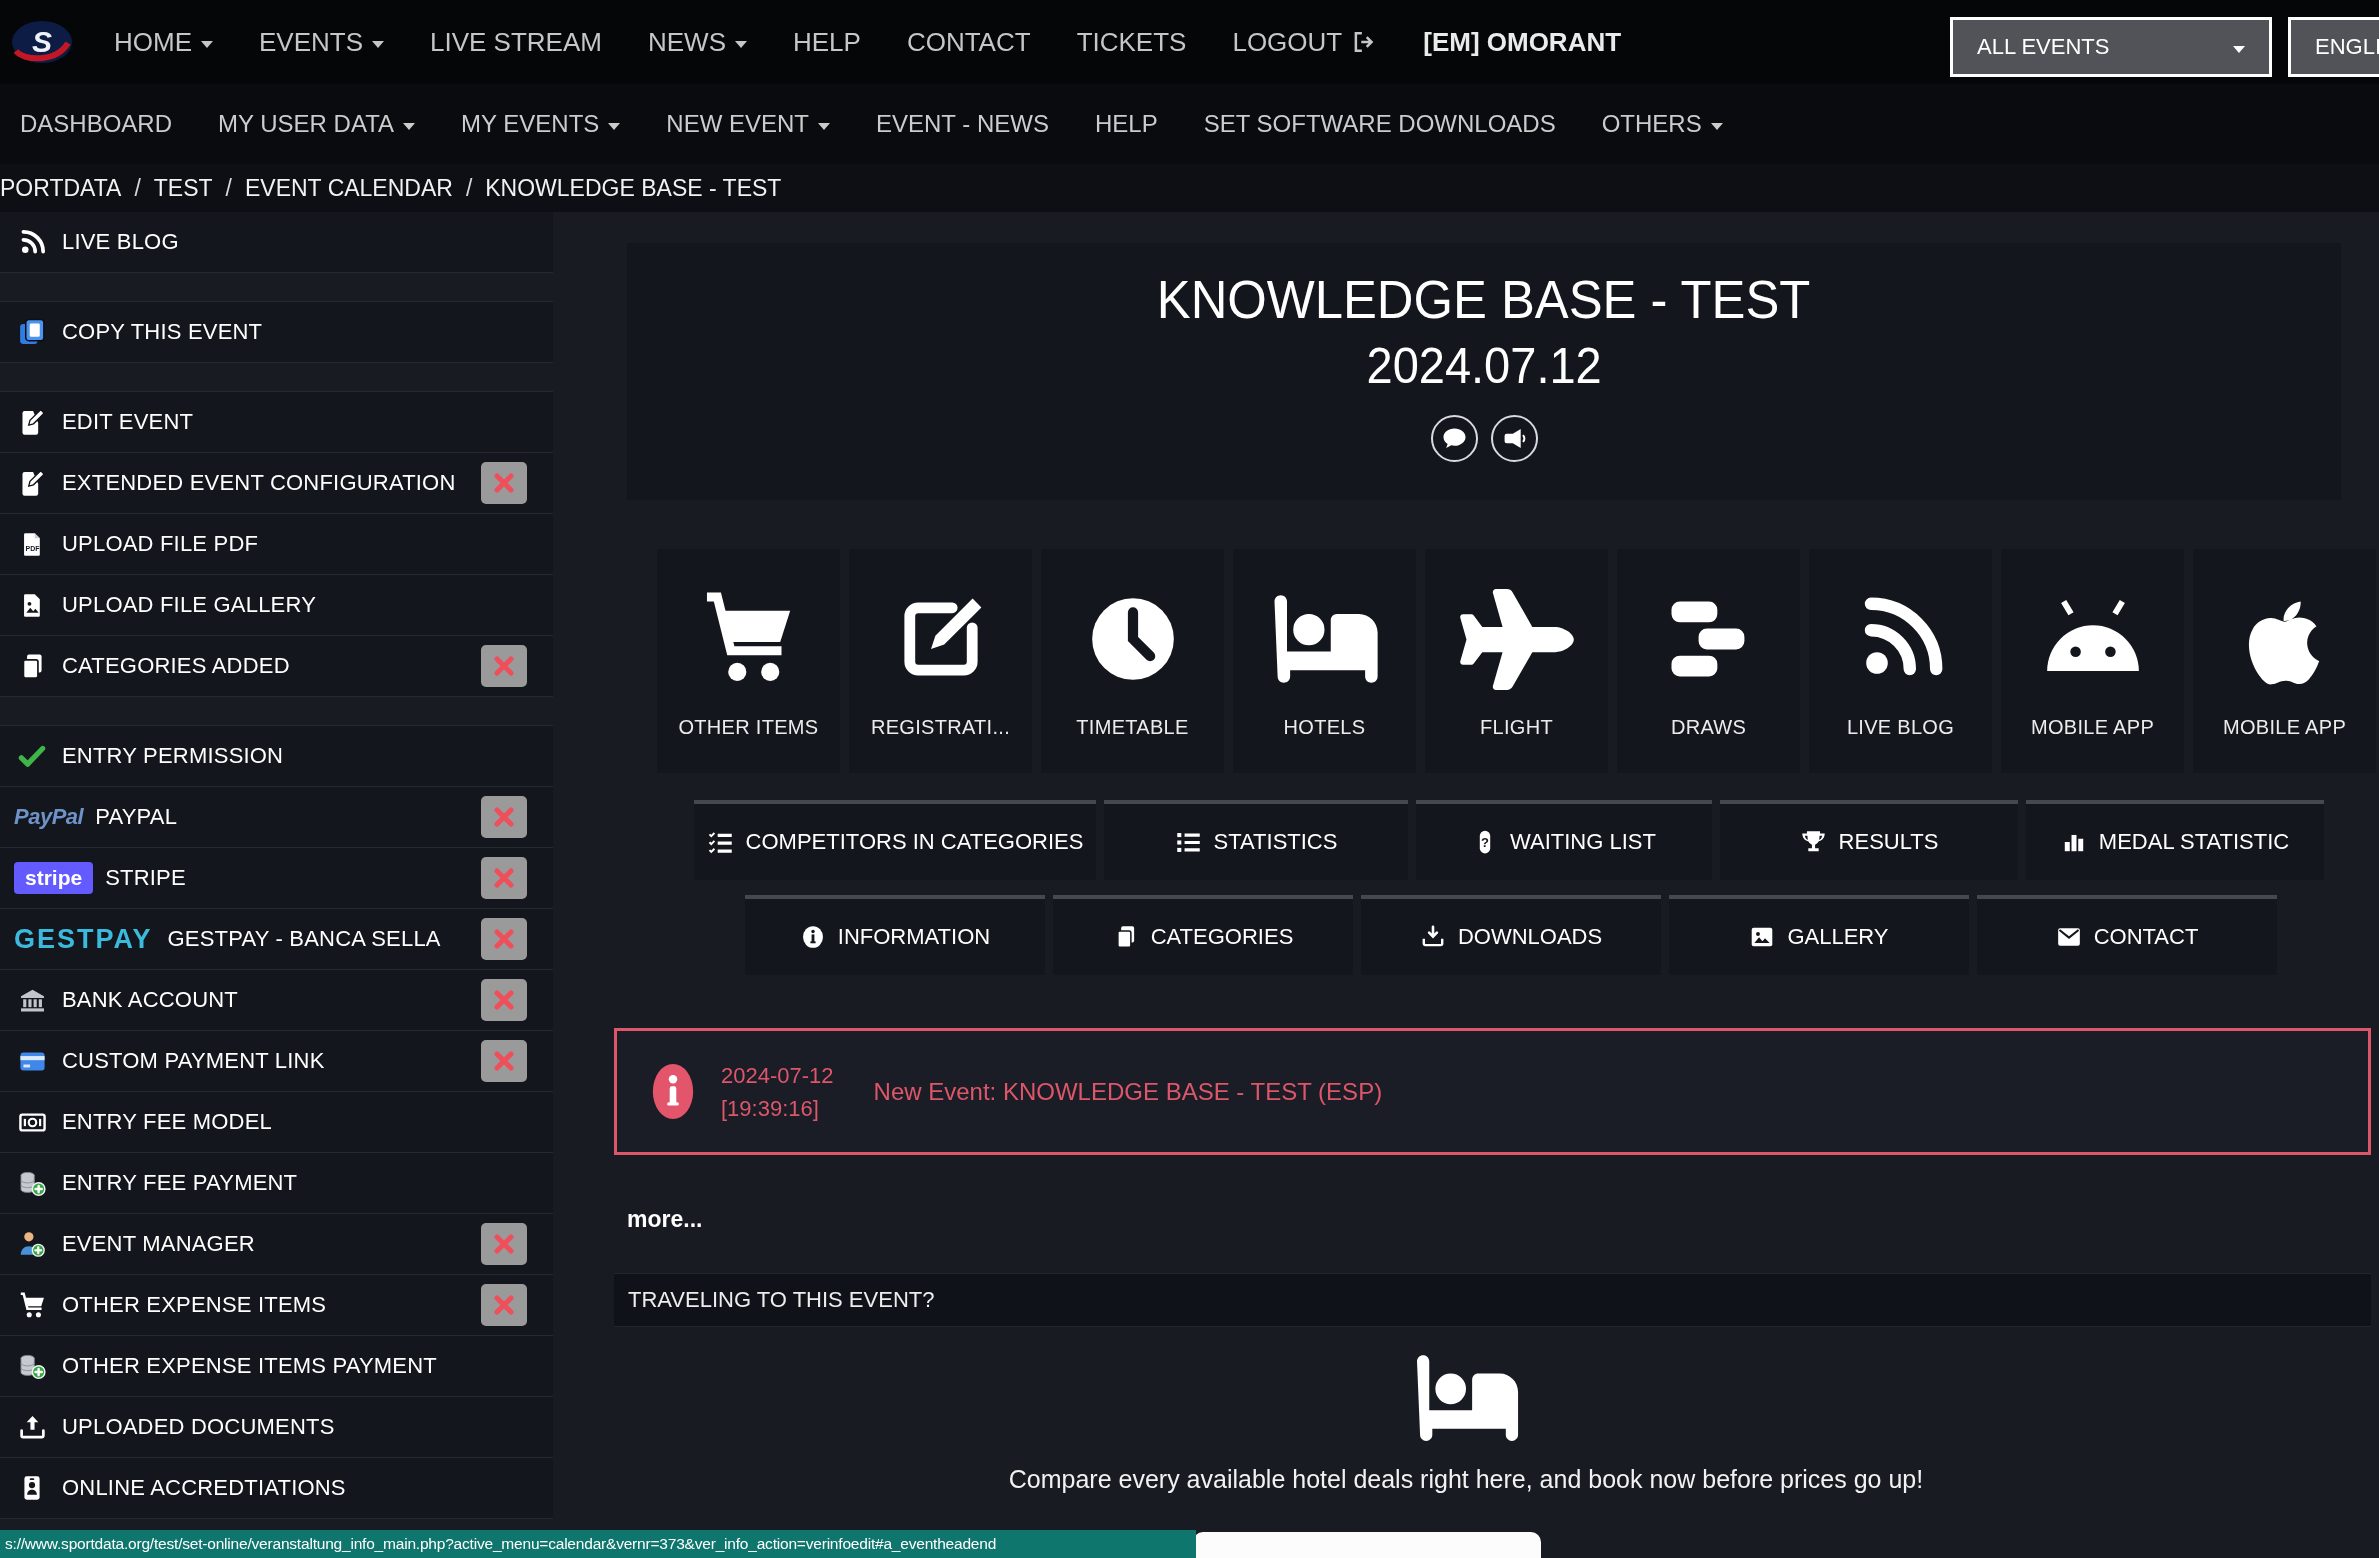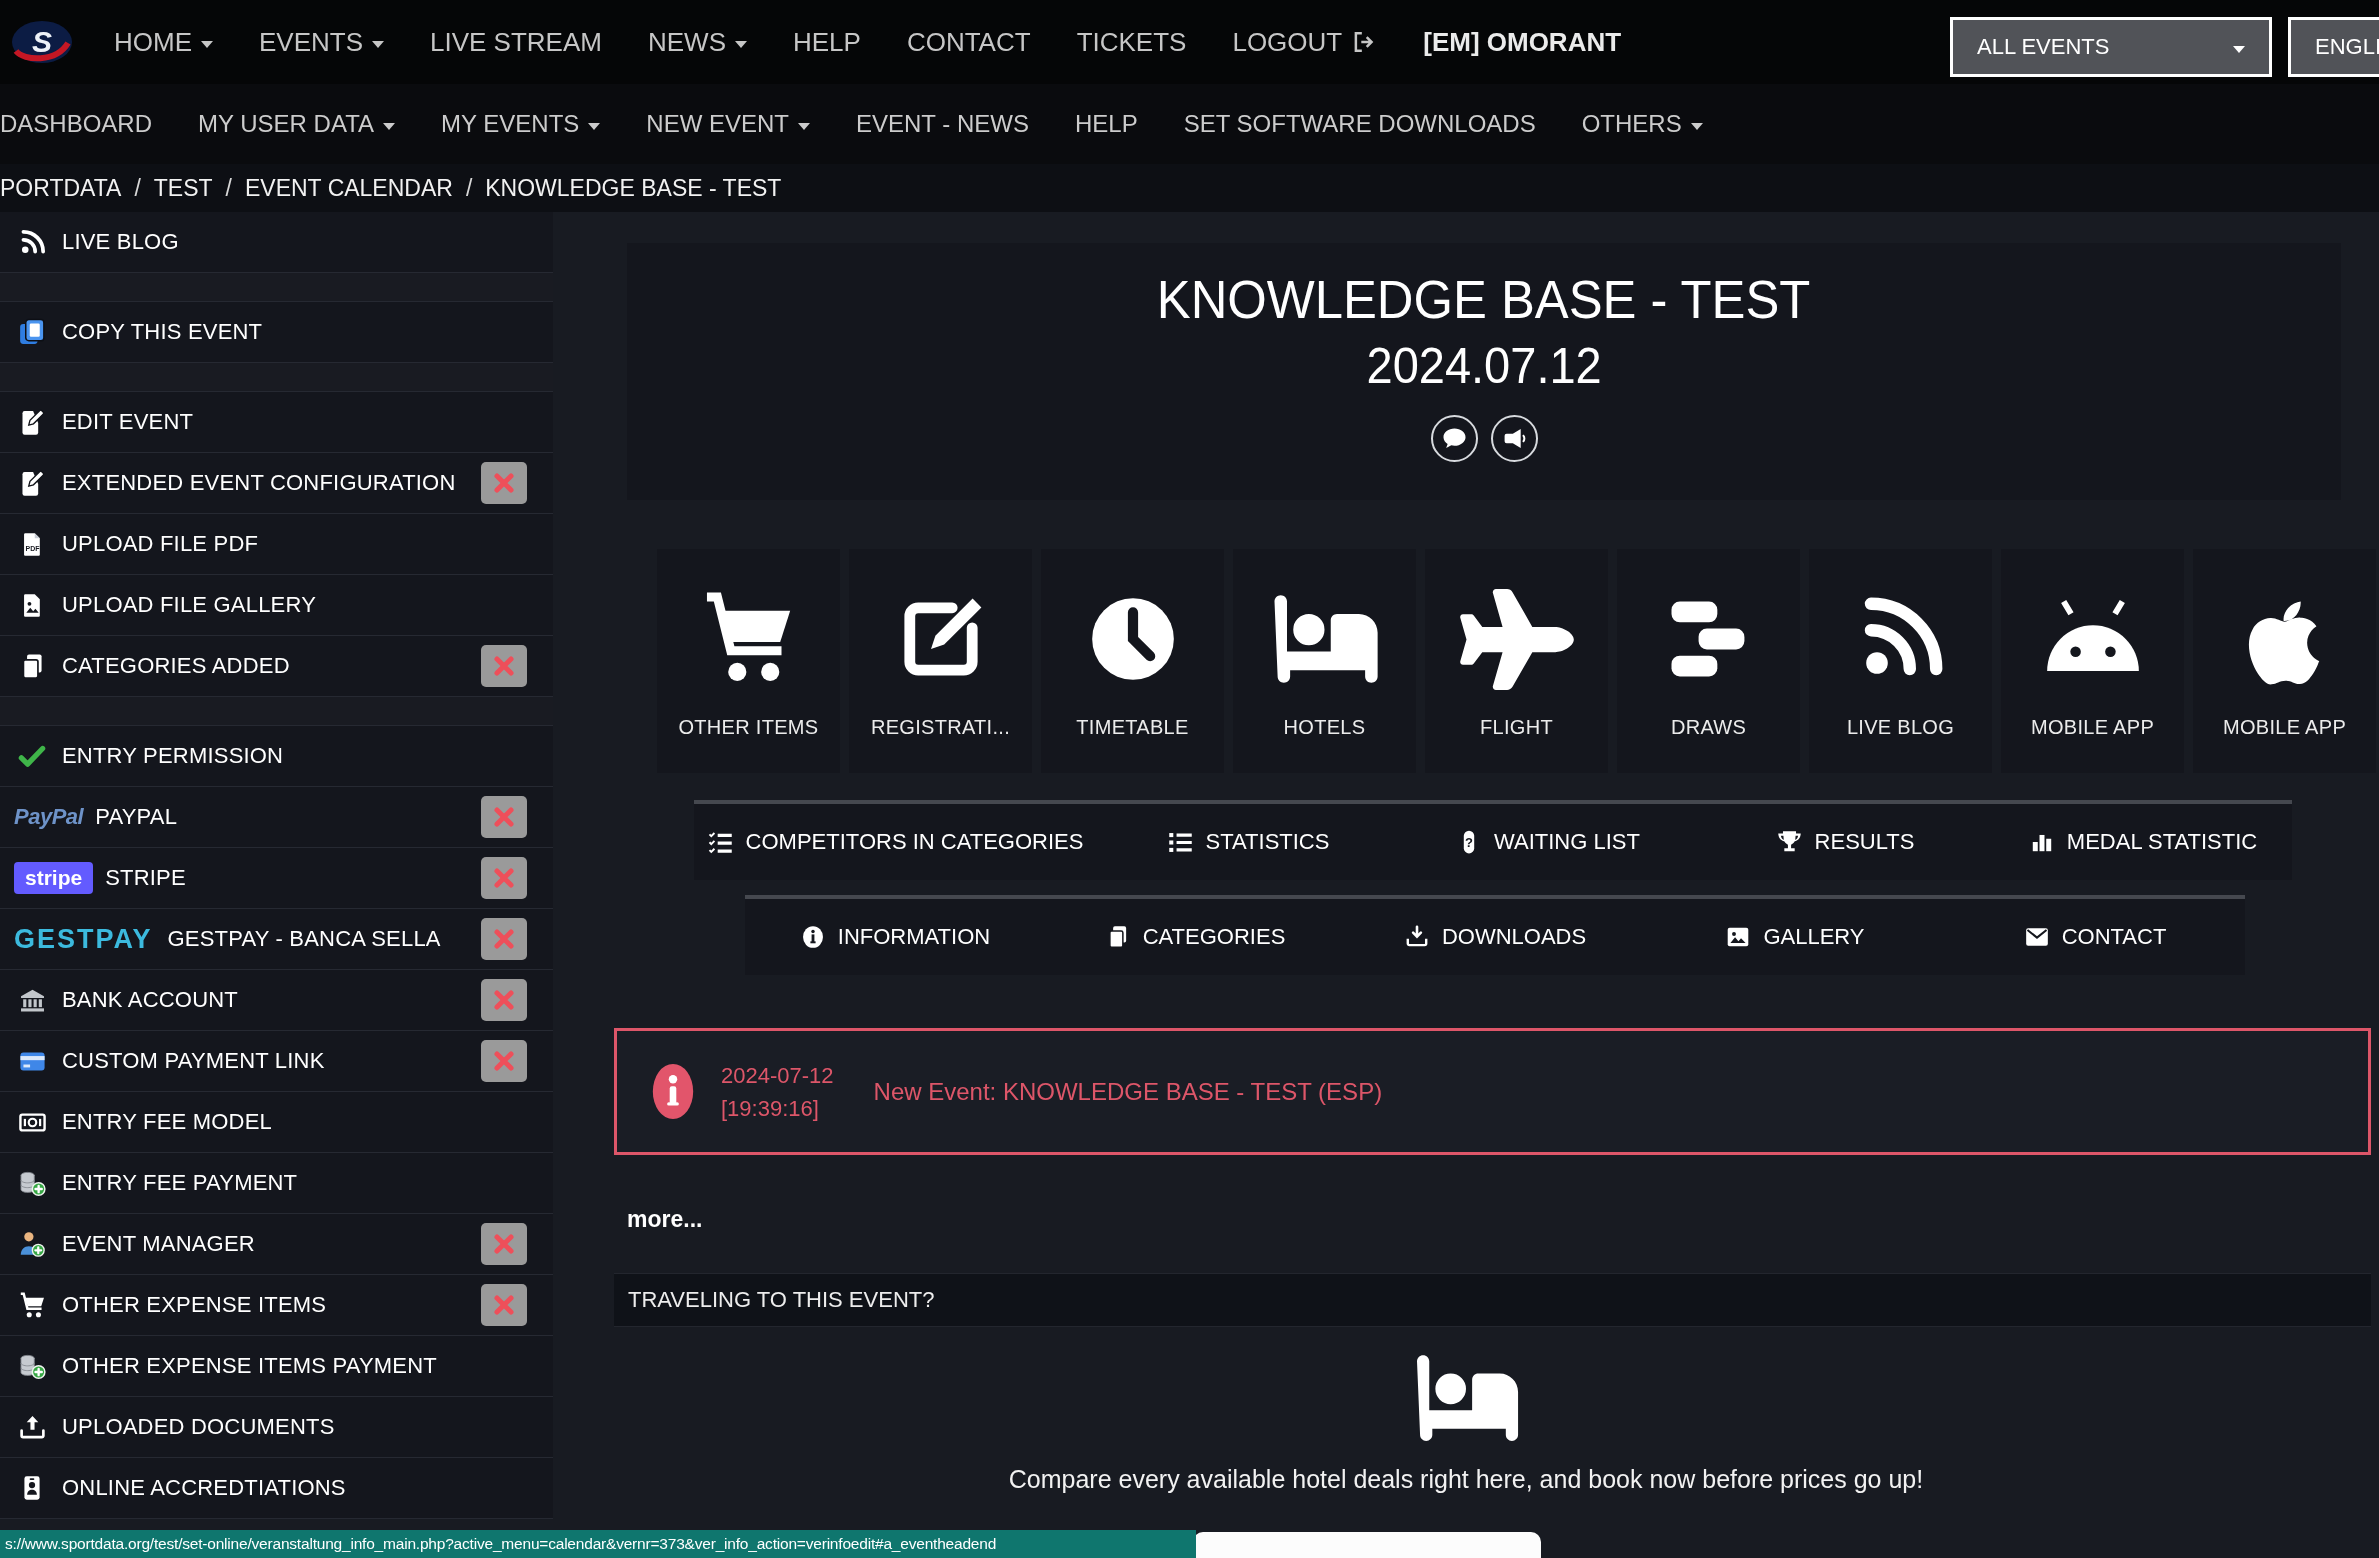--- a/index.html
+++ b/index.html
@@ -16,21 +16,21 @@
          border-top:7px solid #c6c6c6;margin-top:4px;}
   .user{font-weight:bold;color:#ebebeb;}
   .selbox{position:absolute;top:17px;height:60px;background:#515358;border:3px solid #fff;
           display:flex;align-items:center;box-sizing:border-box;font-size:22px;color:#fff;cursor:pointer;}
   .selbox.allev{left:1950px;width:322px;justify-content:space-between;padding:0 24px;}
   .selbox.lang{left:2288px;width:170px;padding:0 24px;}
   .selbox .caret{border-top-color:#fff;}
 
   
   .subbar{height:80px;background:#0a0b0e;display:flex;align-items:center;gap:46px;
-          padding-left:0;font-size:24px;color:#cccccc;}
+          padding-left:20px;font-size:24px;color:#cccccc;}
   .subbar .caret{border-top-color:#cccccc;}
 
   
   .crumbbar{height:48px;background:#0d0f14;display:flex;align-items:center;font-size:23px;color:#f2f2f2;}
   .crumb-sep{margin:0 13px;color:#d8d8d8;}
   .crumb{white-space:nowrap;cursor:pointer;}
 
   
   .bodyrow{display:flex;height:1092px;}
   .sidebar{width:553px;flex-shrink:0;background:#101218;display:flex;flex-direction:column;}
@@ -56,21 +56,21 @@
   .hero-icons{display:flex;justify-content:center;gap:13px;margin-top:20px;}
   .circ{width:47px;height:47px;border:2px solid #d7dade;border-radius:50%;display:flex;
         align-items:center;justify-content:center;box-sizing:border-box;cursor:pointer;}
 
   .tiles{display:flex;gap:9px;margin:49px 0 0 104px;}
   .tile{width:183px;height:224px;background:#14161d;display:flex;flex-direction:column;align-items:center;
         box-sizing:border-box;padding-top:36px;cursor:pointer;}
   .tic{height:108px;display:flex;align-items:center;justify-content:center;}
   .tlabel{margin-top:auto;margin-bottom:34px;font-size:20px;color:#ececec;letter-spacing:.3px;white-space:nowrap;}
 
-  .btnrow{display:flex;}
+  .btnrow{display:flex;gap:8px;}
   .r1{margin:27px 0 0 141px;}
   .r2{margin:15px 0 0 192px;}
   .abtn{height:80px;background:#14161d;border-top:4px solid #45484f;box-sizing:border-box;display:flex;
         align-items:center;justify-content:center;gap:12px;font-size:22px;cursor:pointer;white-space:nowrap;}
 
   .alert{margin:53px 0 0 61px;width:1757px;height:127px;border:3px solid #dd5669;background:#1a1d25;
          box-sizing:border-box;display:flex;align-items:center;padding-left:34px;}
   .adate{color:#dd5669;font-size:22px;line-height:1.5;margin-left:26px;}
   .amsg{color:#dd5669;font-size:24px;margin-left:40px;cursor:pointer;}
 

